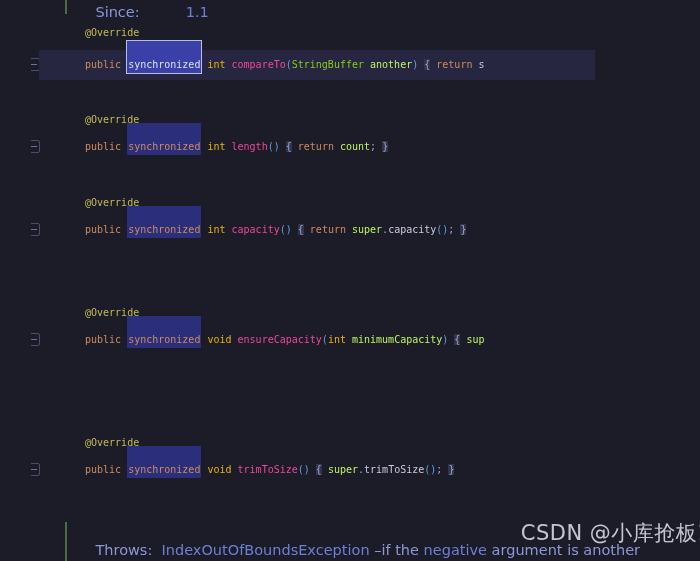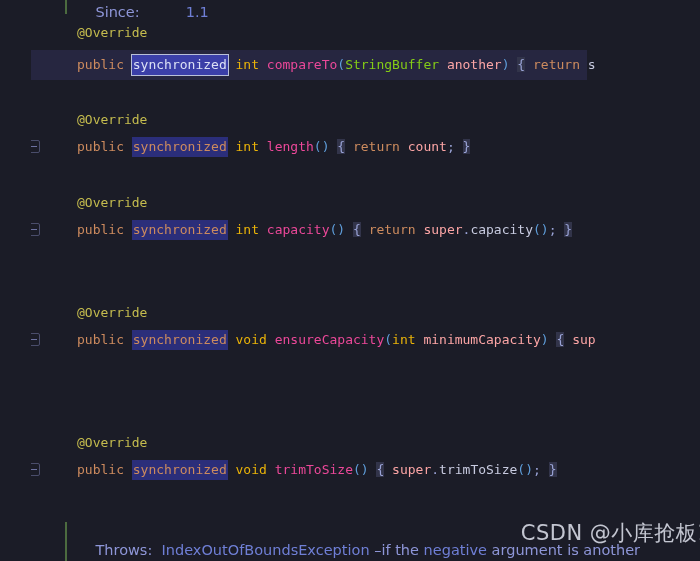--- a/index.html
+++ b/index.html
@@ -48,56 +48,56 @@
     left: 2px;
     right: 2px;
     top: 5px;
     height: 1px;
     background: #6d72a0;
   }
 
   
   .row {
     position: absolute;
-    left: 0;
+    left: 8px;
     width: 556px;
     height: 30px;
     line-height: 30px;
     white-space: pre;
-    font-size: 13px;
+    font-size: 10px;
     letter-spacing: 0px;
   }
   .row .code {
     position: absolute;
     left: 46px;
     top: 0;
     white-space: pre;
   }
   .row.current {
     background: #262640;
   }
 
   
   .kw        { color: #cd8b5e; }
   .type      { color: #eab308; }
   .anno      { color: #c5bc4e; }
   .method    { color: #ec4899; }
-  .param     { color: #fca5a5; }
+  .param     { color: #bef264; }
   .cls       { color: #84cc16; }
   .punc      { color: #9aa3d6; }
   .paren     { color: #5f9edb; }
   .brace-h   { background: #32344a; color: #9aa3d6; }
   .ident     { color: #c8cbe0; }
   .semi      { color: #9aa3d6; }
 
   
   .match {
     background: #2b2e7a;
     color: #cd8b5e;
-    padding: 2px 1px 3px 1px;
+    padding: 18px 1px 3px 1px;
   }
   .match.selected {
     background: #3b3fa8;
     color: #dbe0f5;
     outline: 1px solid #b9bfd8;
   }
 
   
   .doc {
     position: absolute;

